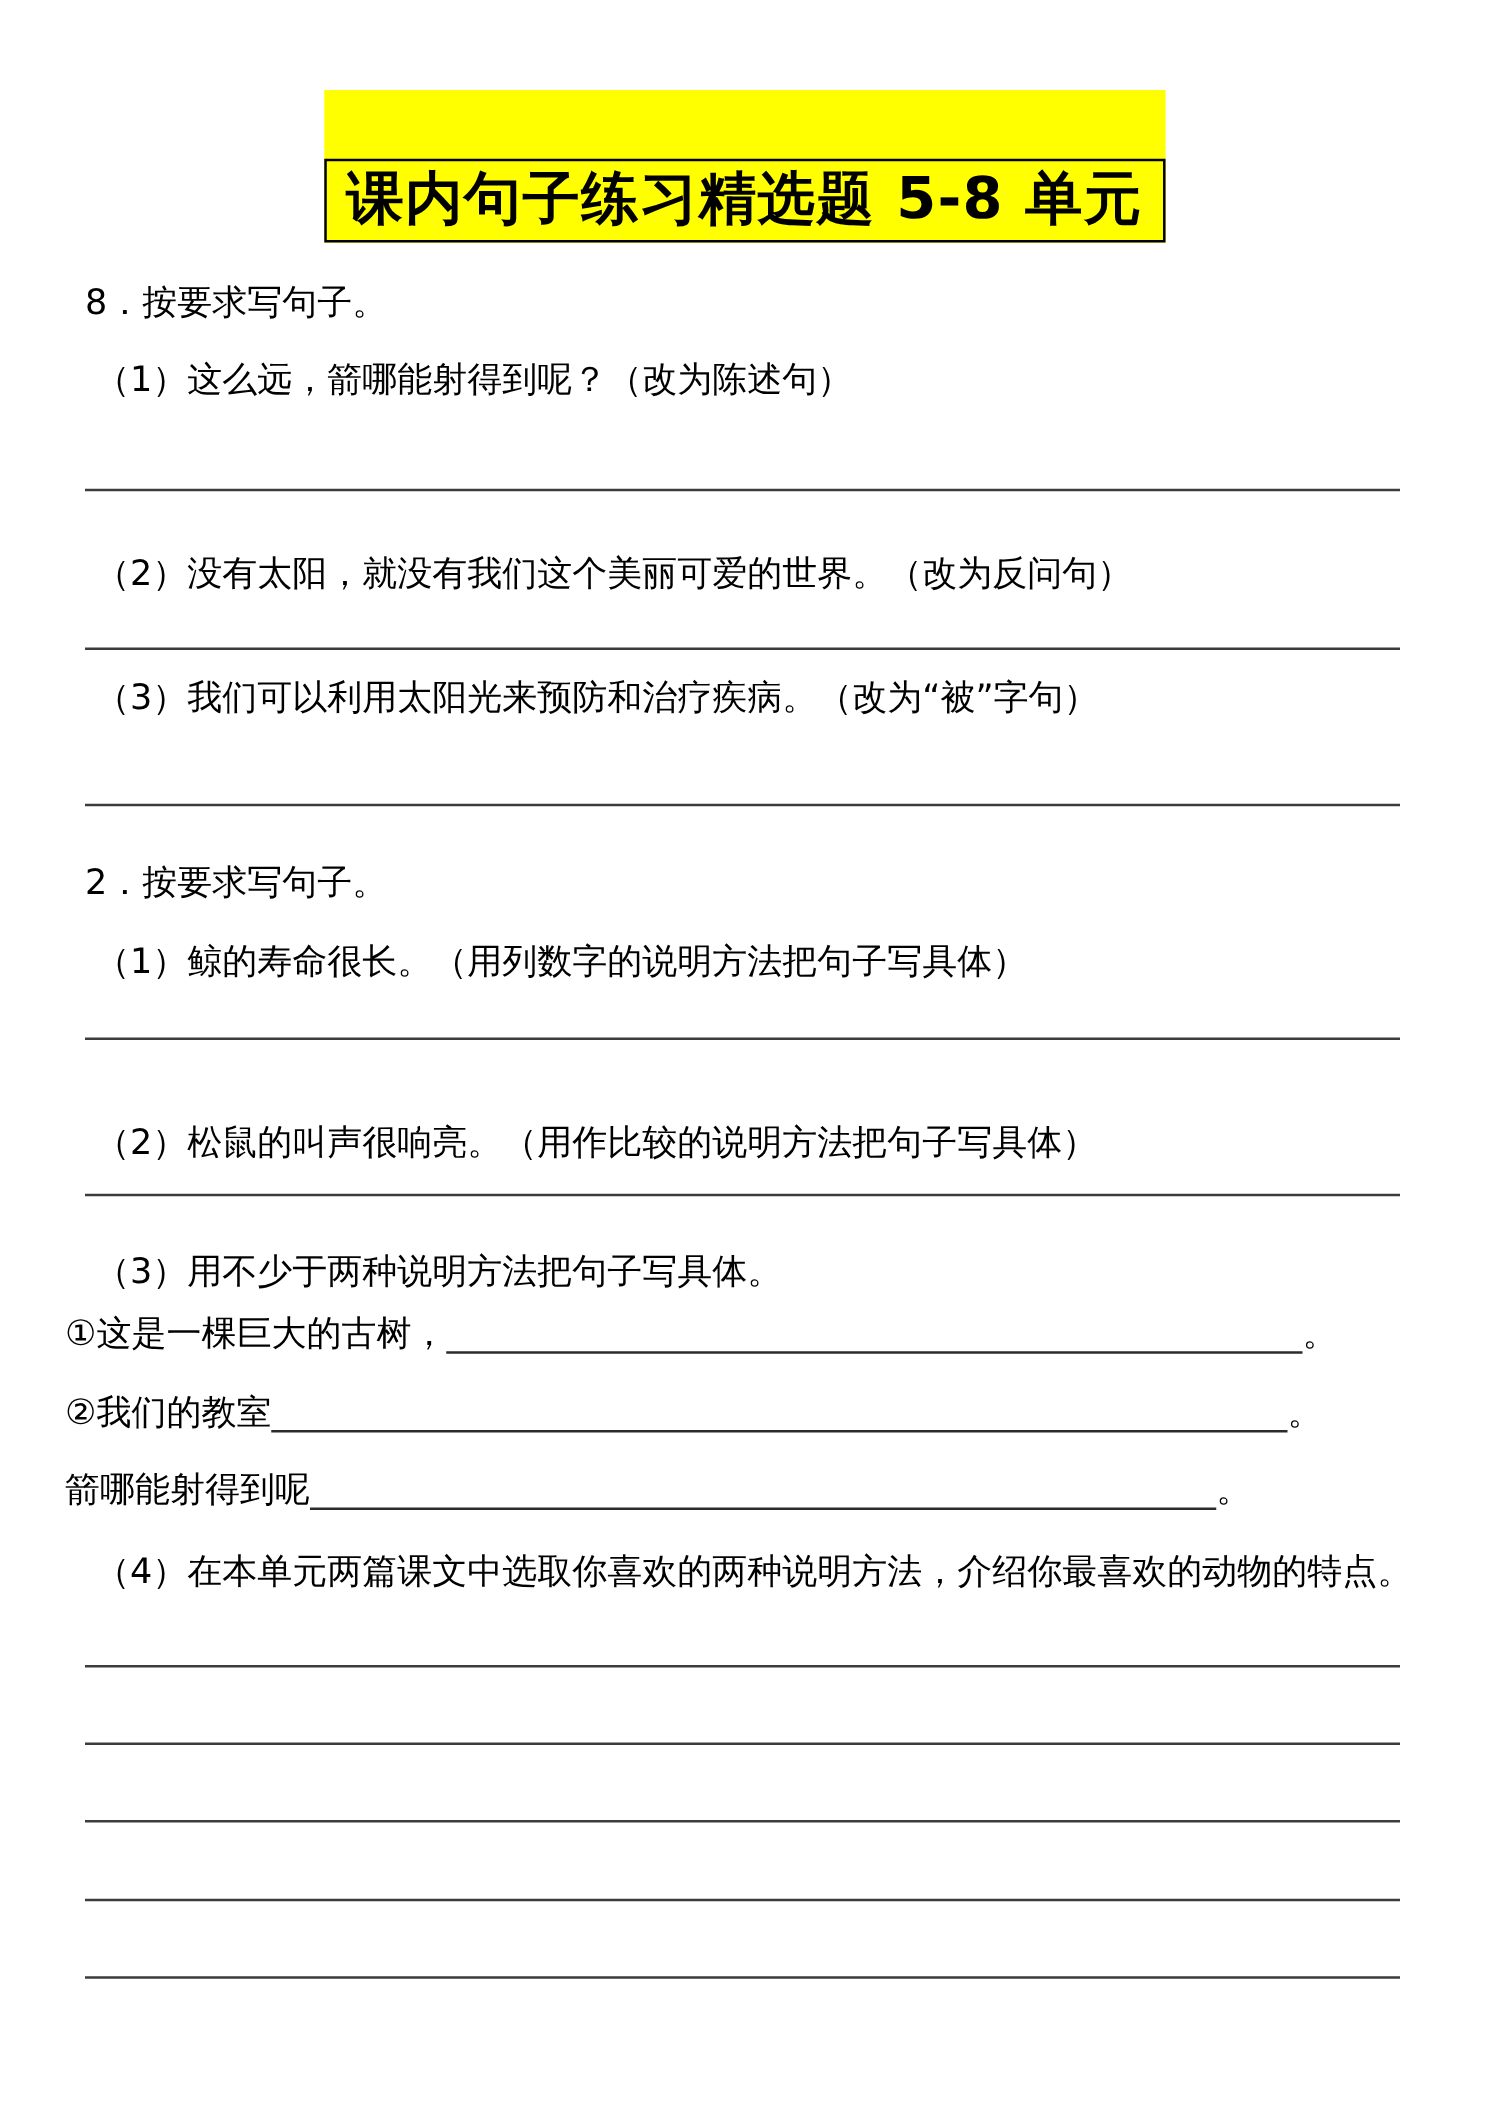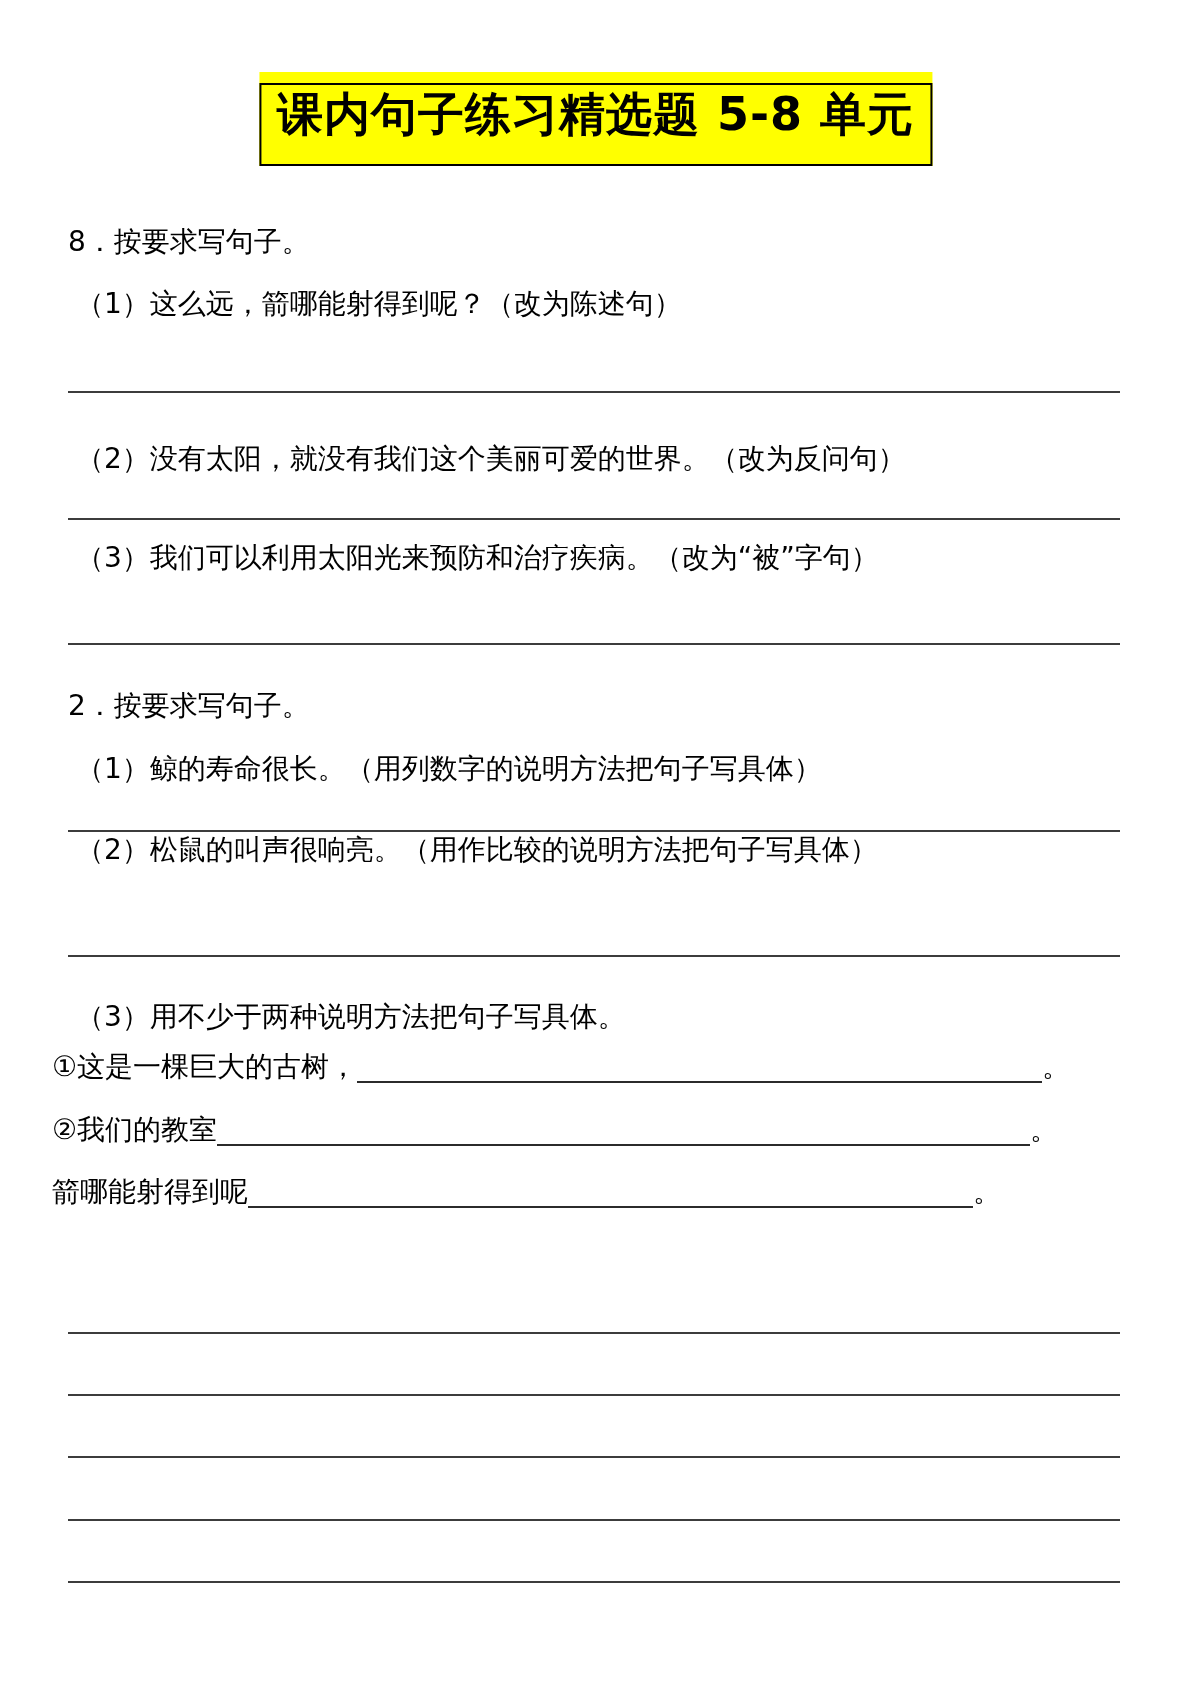--- a/index.html
+++ b/index.html
@@ -13,22 +13,22 @@
   }
   
   .title-hl{
     position:absolute;top:72px;left:50%;transform:translateX(-50%);
     background:#ffff00;padding-top:11px;
   }
   .title-box{
     border:2px solid #000;
     background:#ffff00;
     font-size:46px;font-weight:bold;line-height:1.1;
-    padding:4px 16px 24px 16px;
-    white-space:nowrap;letter-spacing:1px;
+    padding:4px 16px 8px 16px;
+    white-space:nowrap;letter-spacing:1px;margin-top:44px;
   }
   
   .t{
     position:absolute;left:68px;
     font-size:28px;line-height:36px;white-space:nowrap;
   }
   .indent{left:76px;}
   
   .rule{
     position:absolute;left:68px;width:1052px;height:0;
@@ -64,21 +64,21 @@
   <div class="rule" style="top:518px"></div>
 
   <div class="t indent" style="top:540px">（3）我们可以利用太阳光来预防和治疗疾病。（改为“被”字句）</div>
   <div class="rule" style="top:643px"></div>
 
   <div class="t" style="top:688px">2．按要求写句子。</div>
 
   <div class="t indent" style="top:751px">（1）鲸的寿命很长。（用列数字的说明方法把句子写具体）</div>
   <div class="rule" style="top:830px"></div>
 
-  <div class="t indent" style="top:832px">（2）松鼠的叫声很响亮。（用作比较的说明方法把句子写具体）</div>
+  <div class="t indent" style="top:896px">（2）松鼠的叫声很响亮。（用作比较的说明方法把句子写具体）</div>
   <div class="rule" style="top:955px"></div>
 
   <div class="t indent" style="top:999px">（3）用不少于两种说明方法把句子写具体。</div>
 
   <div class="fill" style="top:1051px;width:1018px">
     <span>①这是一棵巨大的古树，</span>
     <span class="blank"></span>
     <span>。</span>
   </div>
 
@@ -87,20 +87,21 @@
     <span class="blank"></span>
     <span>。</span>
   </div>
 
   <div class="fill" style="top:1176px;width:949px">
     <span>箭哪能射得到呢</span>
     <span class="blank"></span>
     <span>。</span>
   </div>
 
+  <div class="t indent" style="top:1239px">（4）在本单元两篇课文中选取你喜欢的两种说明方法，介绍你最喜欢的动物的特点。</div>
 
   <div class="rule" style="top:1332px"></div>
   <div class="rule" style="top:1394px"></div>
   <div class="rule" style="top:1456px"></div>
   <div class="rule" style="top:1519px"></div>
   <div class="rule" style="top:1581px"></div>
 
 </div>
 
 </body></html>

